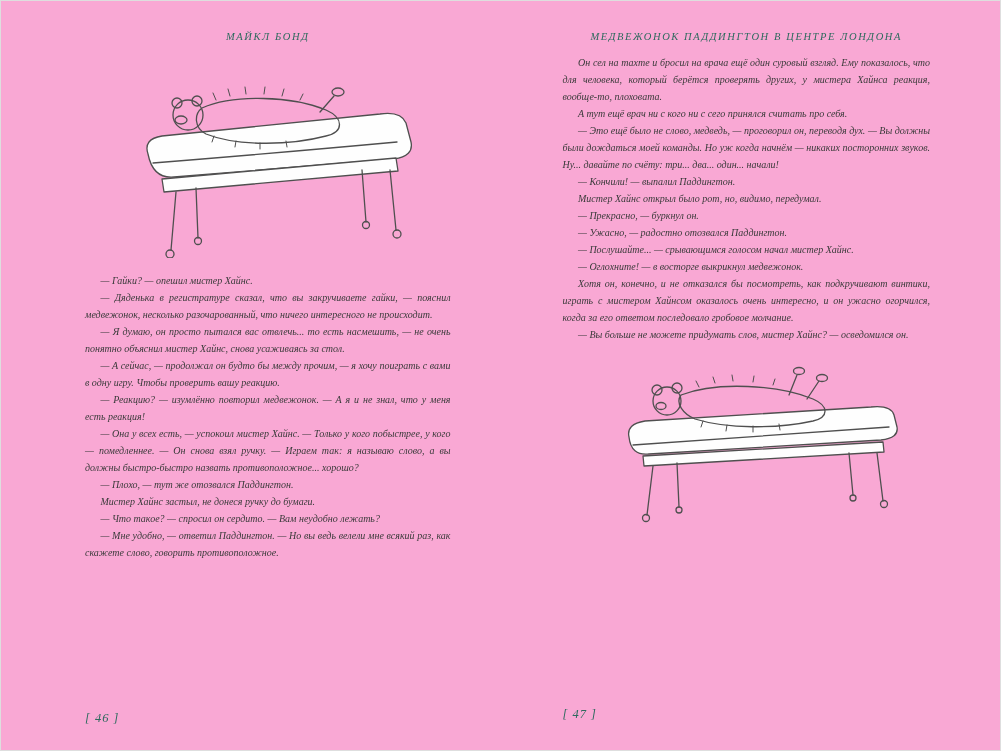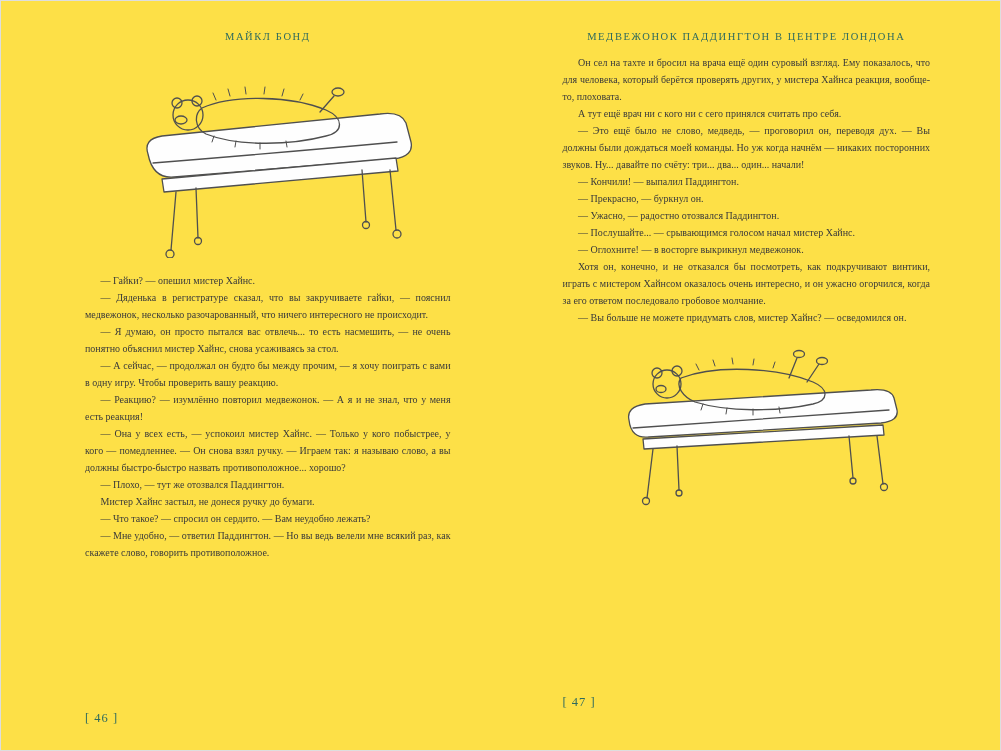--- a/index.html
+++ b/index.html
@@ -1,24 +1,24 @@
 <!DOCTYPE html>
 <html><head>
 <meta charset="utf-8">
 <style>
   html,body{margin:0;padding:0;background:#ffffff;}
   .spread{
     width:1001px;height:751px;box-sizing:border-box;
-    display:flex;background:#fde047;border:1px solid #dedede;
+    display:flex;background:#f9a8d4;border:1px solid #dedede;
     font-family:"Liberation Serif","DejaVu Serif",serif;
-    color:#3a3a3a;overflow:hidden;
+    color:#3a3a3a;overflow:hidden;font-style:italic;
   }
   .page{flex:1 1 50%;box-sizing:border-box;display:flex;flex-direction:column;position:relative;}
   .page.left{padding:30px 50px 24px 84px;}
-  .page.right{padding:30px 70px 40px 62px;}
+  .page.right{padding:30px 70px 28px 62px;}
   .running-head{
     text-align:center;font-size:10.5px;letter-spacing:1.6px;
     color:#2e6a5e;white-space:nowrap;margin-bottom:12px;
     font-family:"Liberation Serif","DejaVu Serif",serif;
   }
   figure{margin:0;display:flex;justify-content:center;}
   figure.illus-left{margin:4px 0 14px -14px;}
   figure.illus-right{margin:14px 0 4px 0;}
   .text-block{font-size:10px;line-height:17px;text-align:justify;}
   .text-block p{margin:0;text-indent:1.55em;}
@@ -86,20 +86,21 @@
 
   <section class="page right">
     <header class="running-head">МЕДВЕЖОНОК ПАДДИНГТОН В ЦЕНТРЕ ЛОНДОНА</header>
 
     <div class="text-block">
 
     <p>Он сел на тахте и бросил на врача ещё один суровый взгляд. Ему показалось, что для человека, который берётся проверять других, у мистера Хайнса реакция, вообще-то, плоховата.</p>
         <p>А тут ещё врач ни с кого ни с сего принялся считать про себя.</p>
         <p>— Это ещё было не слово, медведь, — проговорил он, переводя дух. — Вы должны были дождаться моей команды. Но уж когда начнём — никаких посторонних звуков. Ну... давайте по счёту: три... два... один... начали!</p>
         <p>— Кончили! — выпалил Паддингтон.</p>
+        <p>Мистер Хайнс открыл было рот, но, видимо, передумал.</p>
         <p>— Прекрасно, — буркнул он.</p>
         <p>— Ужасно, — радостно отозвался Паддингтон.</p>
         <p>— Послушайте... — срывающимся голосом начал мистер Хайнс.</p>
         <p>— Оглохните! — в восторге выкрикнул медвежонок.</p>
         <p>Хотя он, конечно, и не отказался бы посмотреть, как подкручивают винтики, играть с мистером Хайнсом оказалось очень интересно, и он ужасно огорчился, когда за его ответом последовало гробовое молчание.</p>
         <p>— Вы больше не можете придумать слов, мистер Хайнс? — осведомился он.</p>
       </div>
 
     <figure class="illus-right">
       <svg width="310" height="172" viewBox="0 0 310 172">

